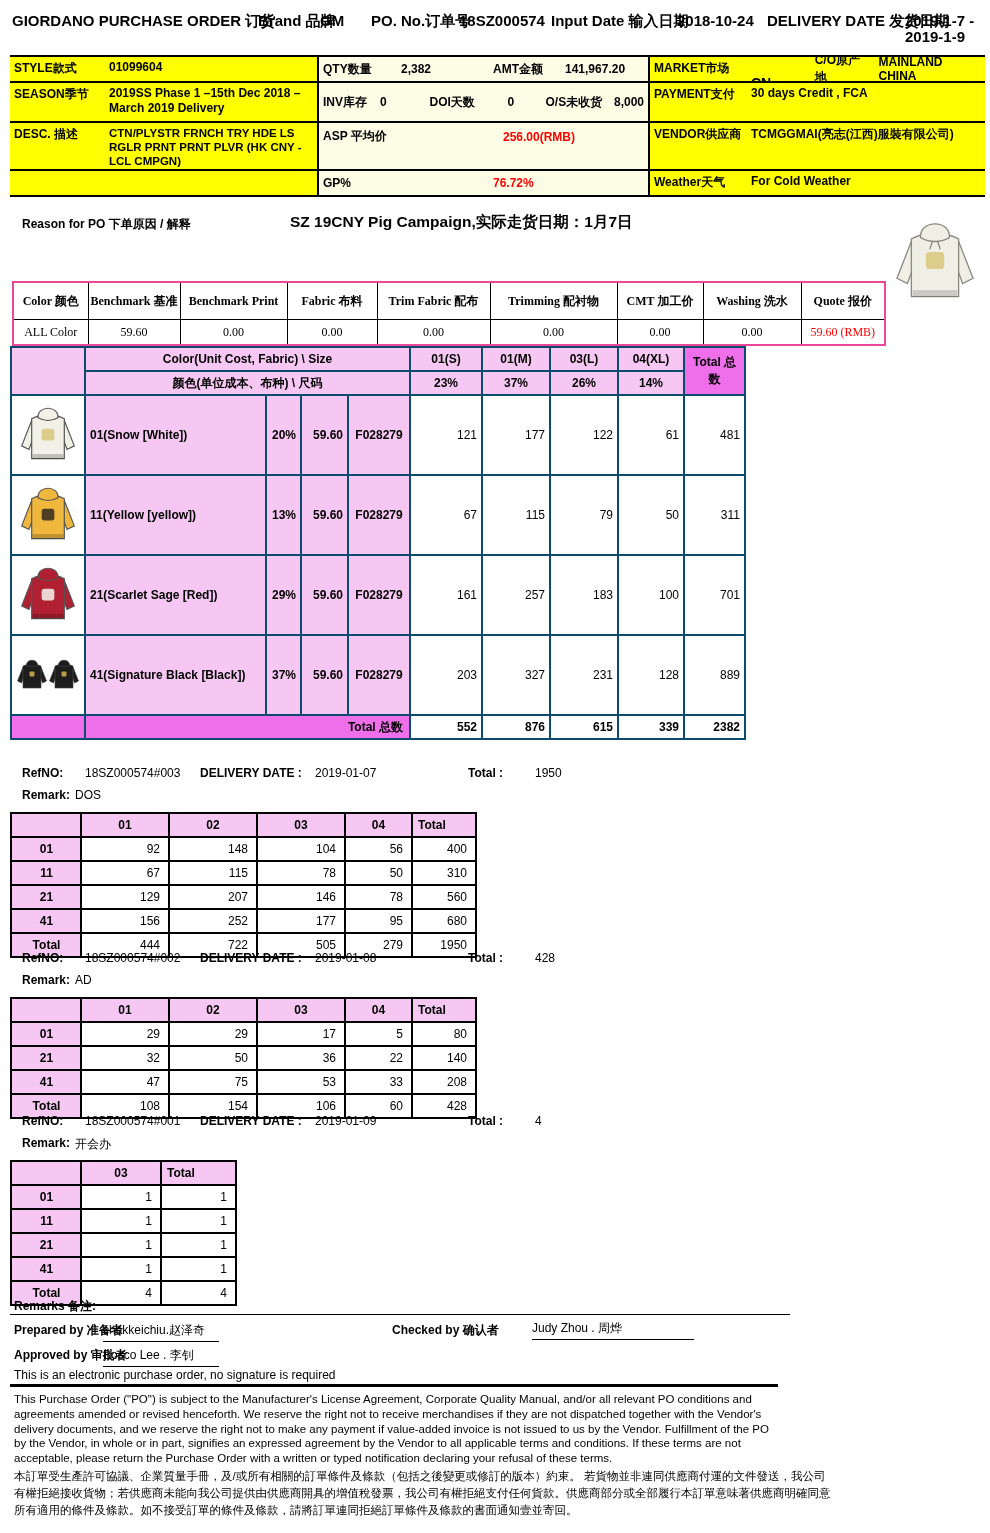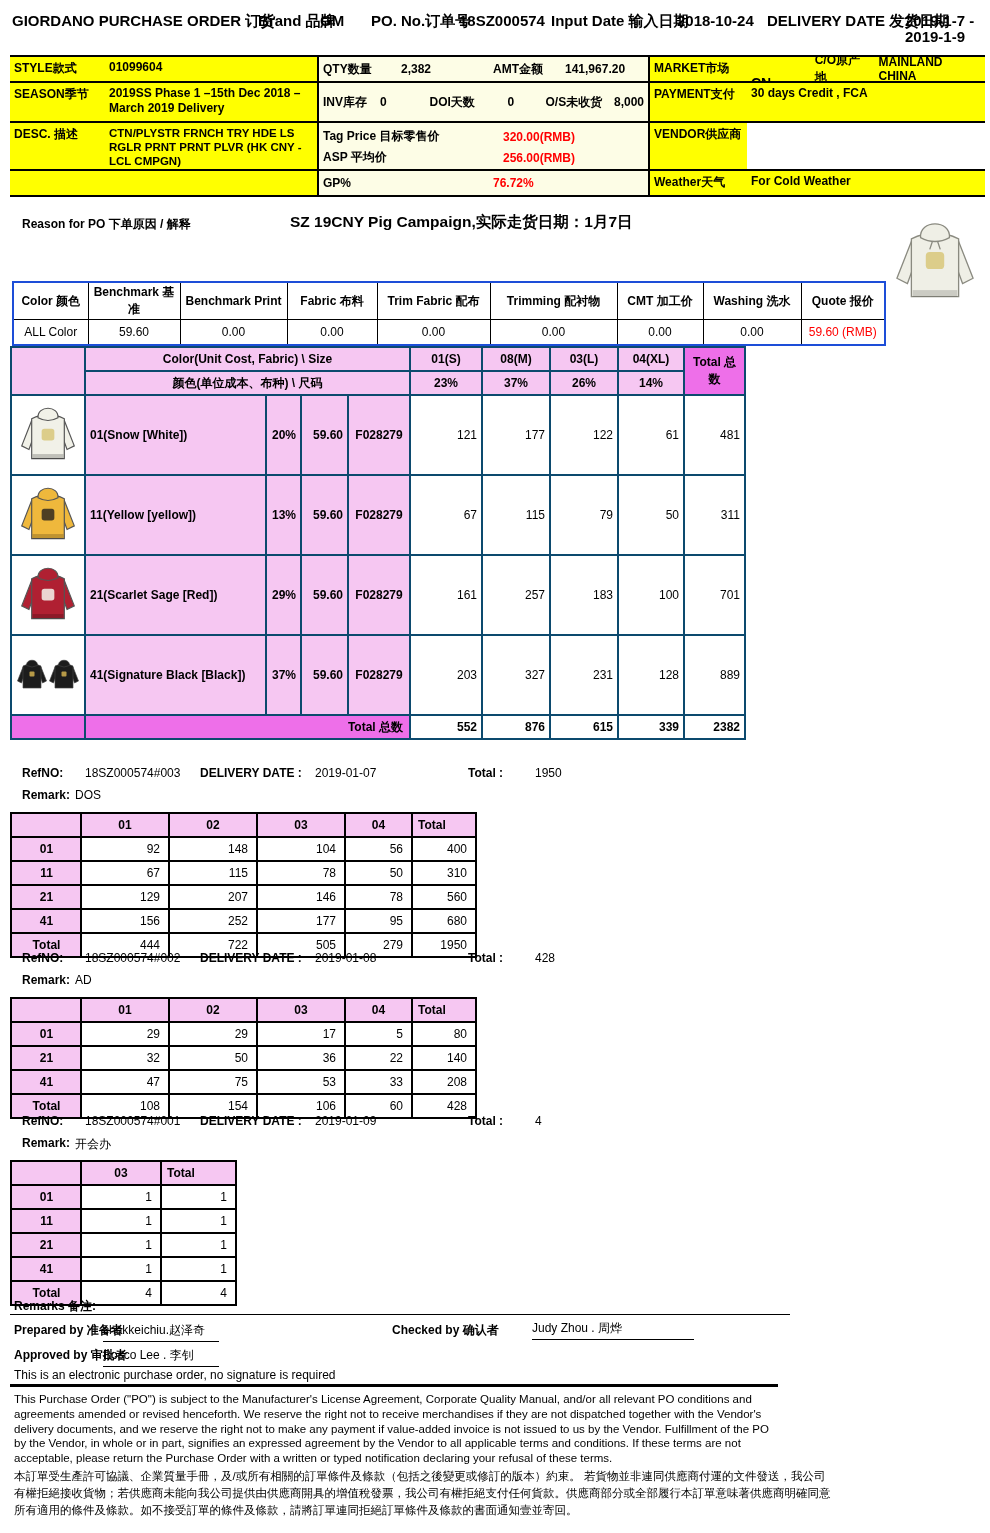--- a/index.html
+++ b/index.html
@@ -30,21 +30,21 @@
   
   .hero{position:absolute;left:893px;top:205px;width:84px;height:115px;}
   .hoodie-svg{display:block;}
 
   
   table{border-collapse:collapse;}
   .bench{position:absolute;left:12px;top:281px;table-layout:fixed;}
   .bench th,.bench td{border:1.5px solid #000;text-align:center;overflow:hidden;}
   .bench th{font-weight:bold;height:34px;padding:1px 2px;}
   .bench td{height:22px;font-weight:normal;}
-  .bench{border:2px solid #1d4ed8;}
+  .bench{border:2px solid #ec4899;font-family:Liberation Serif, serif;}
 
   
   .sizetbl{position:absolute;left:10px;top:346px;table-layout:fixed;border:2.5px solid #000;}
   .sizetbl th,.sizetbl td{border:2px solid #0c4a6e;overflow:hidden;padding:0 4px;}
   .pk{background:#f6c7f2;}
   .mg{background:#ee6fe9;}
   .sizetbl th{font-weight:bold;height:22px;}
   .crow td{height:78px;}
   .crow .name{text-align:left;font-weight:bold;}
   .num{text-align:right;background:#fff;font-weight:normal;padding-right:8px;}
@@ -117,29 +117,26 @@
         <span>8,000</span>
       </div>
       <div class="ic yl">PAYMENT支付</div>
       <div class="ic yl">30 days Credit , FCA</div>
     </div>
     <div class="irow r3">
       <div class="ic yl">DESC. 描述</div>
       <div class="ic yl" style="white-space:normal;line-height:14px;font-size:11.5px;">CTN/PLYSTR FRNCH TRY HDE LS RGLR PRNT PRNT PLVR (HK CNY - LCL CMPGN)</div>
       <div class="ic cr">
         <div class="mline" style="height:21px;">
-          <span style="width:180px;">Tag Price 目标零售价</span>
-          <span class="red">320.00(RMB)</span>
-        </div>
-        <div class="mline" style="height:21px;">
           <span style="width:180px;">ASP 平均价</span>
           <span class="red">256.00(RMB)</span>
         </div>
       </div>
       <div class="ic yl">VENDOR供应商</div>
+      <div class="ic yl" style="white-space:normal;">TCMGGMAI(亮志(江西)服裝有限公司)</div>
     </div>
     <div class="irow r4">
       <div class="ic yl"></div>
       <div class="ic yl"></div>
       <div class="ic cr mline">
         <span style="width:170px;">GP%</span>
         <span class="red">76.72%</span>
       </div>
       <div class="ic yl">Weather天气</div>
       <div class="ic yl">For Cold Weather</div>
@@ -212,21 +209,21 @@
         <col style="width:68px">
         <col style="width:68px">
         <col style="width:66px">
         <col style="width:61px">
       </colgroup>
     <tbody>
         <tr>
       <th class="pk" rowspan="2"></th>
       <th class="pk ctr" colspan="4">Color(Unit Cost, Fabric) \ Size</th>
       <th class="pk ctr">01(S)</th>
-      <th class="pk ctr">08(M)</th>
+      <th class="pk ctr">01(M)</th>
       <th class="pk ctr">03(L)</th>
       <th class="pk ctr">04(XL)</th>
       <th class="mg ctr" rowspan="2">Total 总数</th>
     </tr>
     <tr>
       <th class="pk ctr" colspan="4">颜色(单位成本、布种) \ 尺码</th>
       <th class="pk ctr">23%</th>
       <th class="pk ctr">37%</th>
       <th class="pk ctr">26%</th>
       <th class="pk ctr">14%</th>

